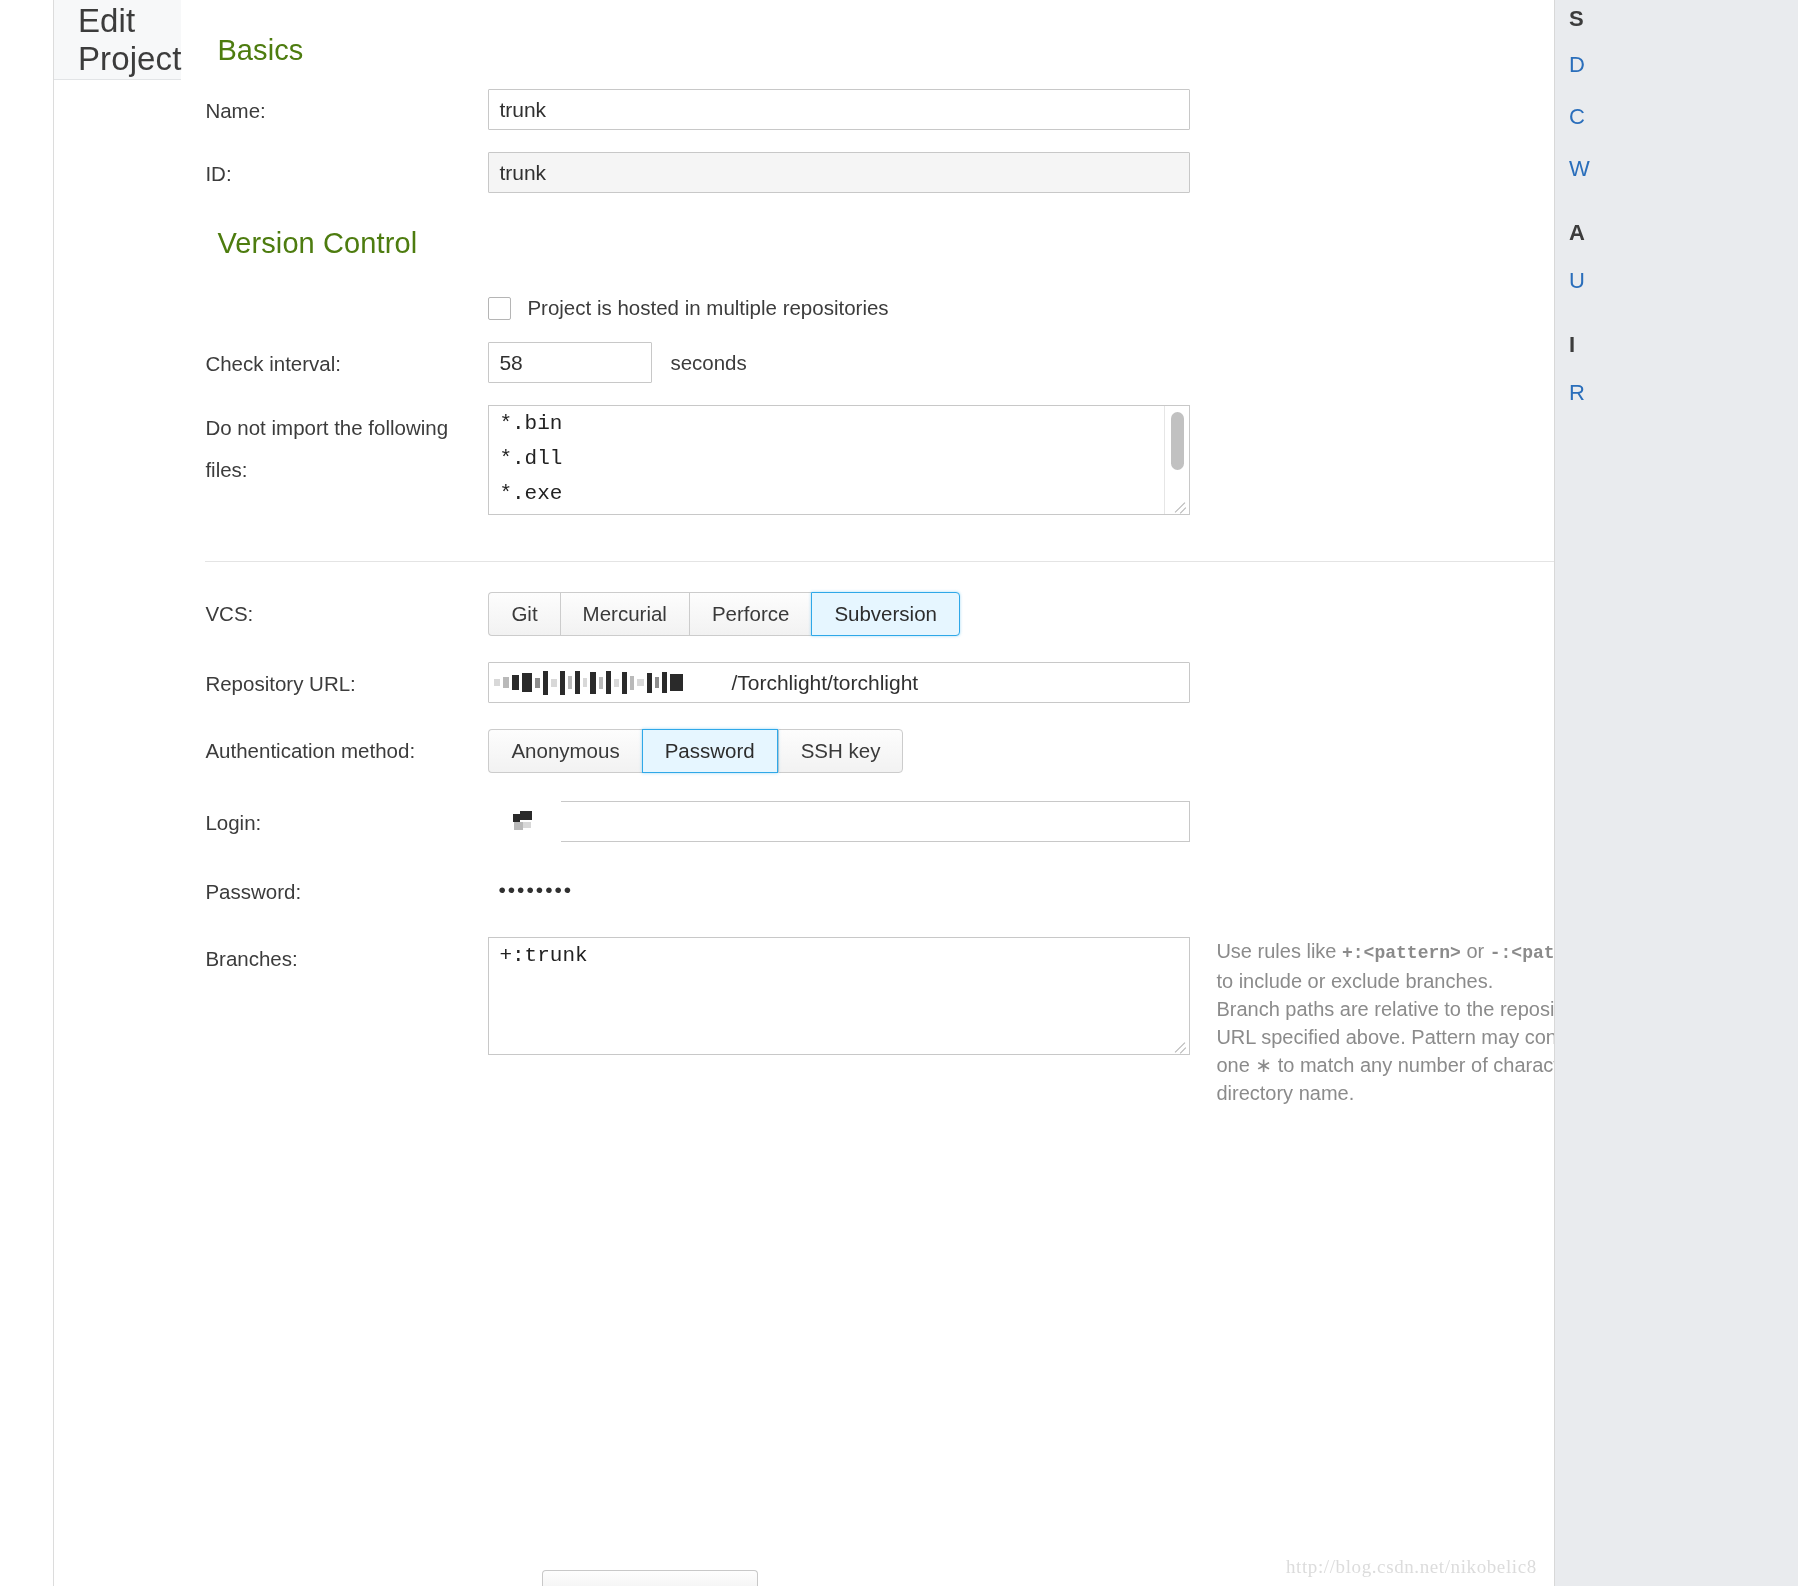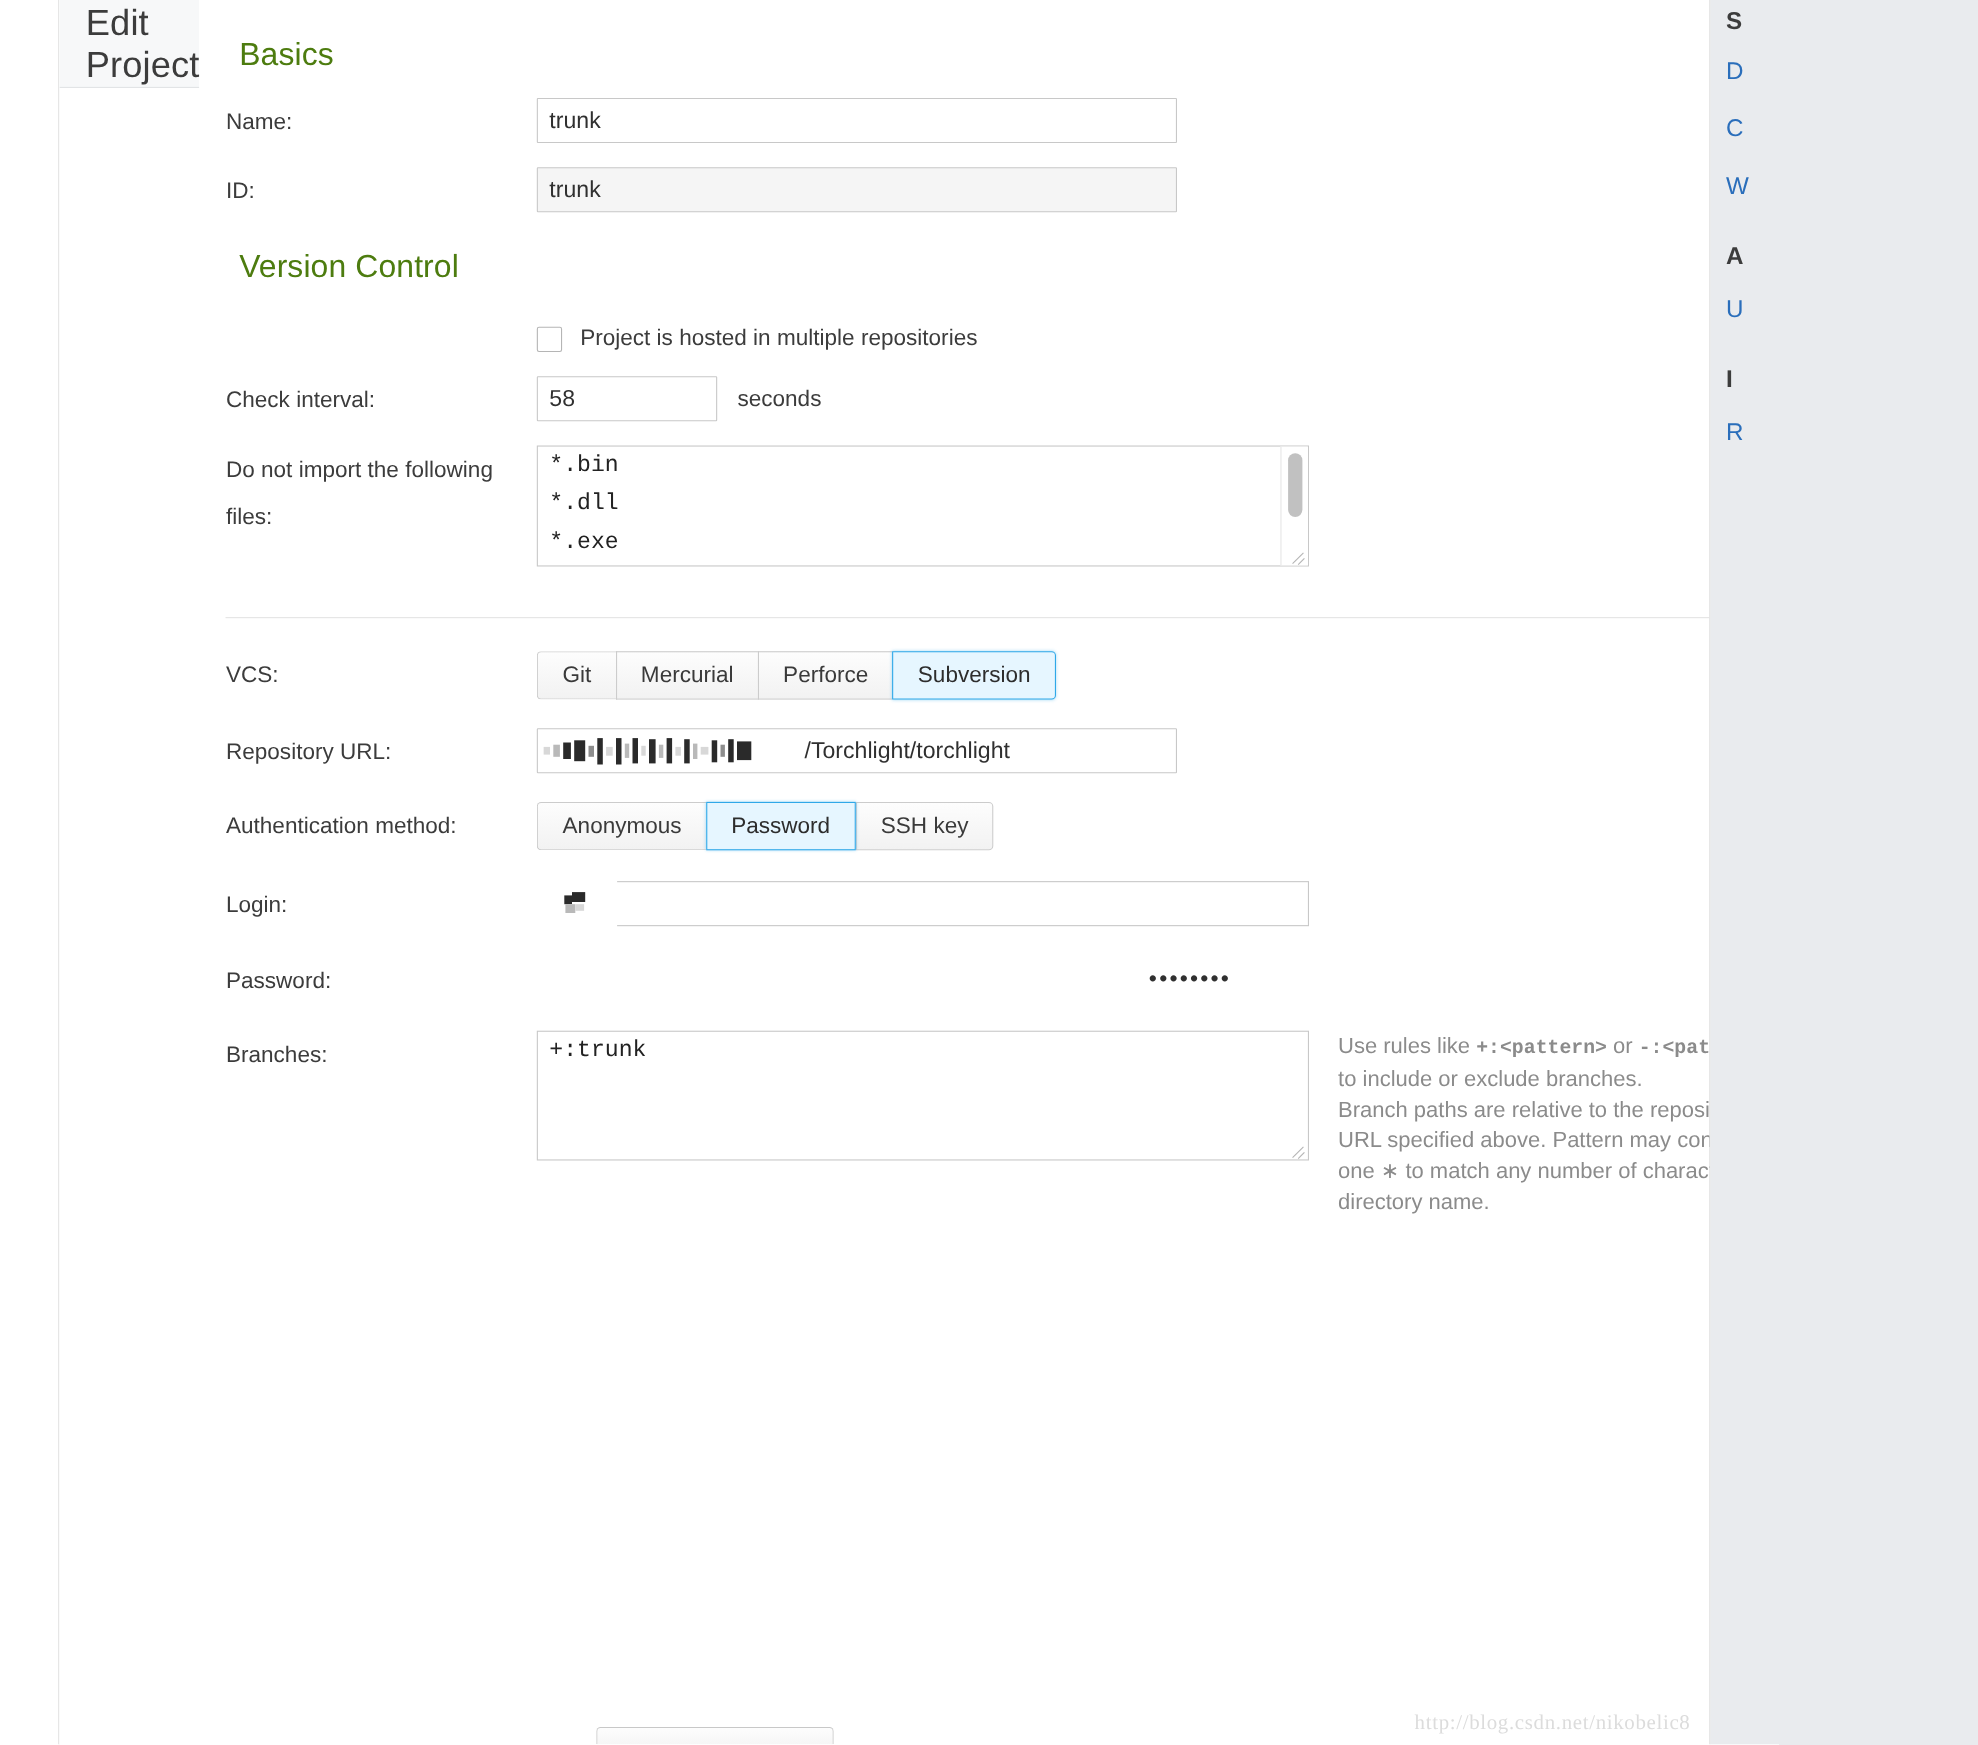--- a/index.html
+++ b/index.html
@@ -113,21 +113,21 @@
     padding: 0 10px;
     border: 1px solid #c8c8c8;
     background: #ffffff;
     border-radius: 1px;
     outline: none;
   }
   input.text-input.readonly {
     background: #f5f5f5;
     color: #303030;
   }
-  .w-big { width: 582px; }
+  .w-big { width: 702px; }
   .w-small { width: 164px; }
 
   .seconds-label {
     font-size: 20.5px;
     color: #3c3c3c;
     margin-left: 18px;
     line-height: 41px;
   }
 
   
@@ -487,21 +487,21 @@
             <div class="redact-login">
               <span class="blk" style="width:7px;height:8px;position:absolute;left:14px;top:6px;"></span>
               <span class="blk" style="width:12px;height:9px;position:absolute;left:21px;top:3px;"></span>
               <span class="blk g2" style="width:9px;height:8px;position:absolute;left:15px;top:14px;"></span>
               <span class="blk g3" style="width:8px;height:6px;position:absolute;left:24px;top:14px;"></span>
             </div>
           </div>
         </div>
       </div>
 
-      <div class="form-row" style="margin-top:28px;justify-content:space-between;">
+      <div class="form-row" style="margin-top:28px;">
         <div class="form-label">Password:</div>
         <div class="form-control">
           <div class="text-input w-big" style="display:block;">
             <div class="pw-dots">••••••••</div>
           </div>
         </div>
       </div>
 
       <div class="form-row" style="margin-top:28px;">
         <div class="form-label">Branches:</div>

